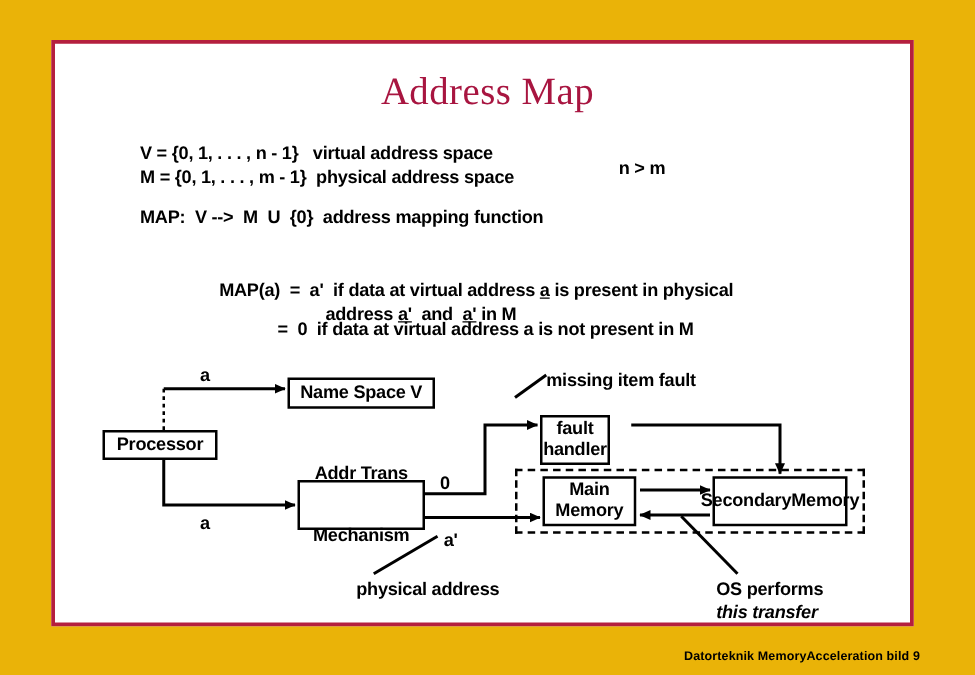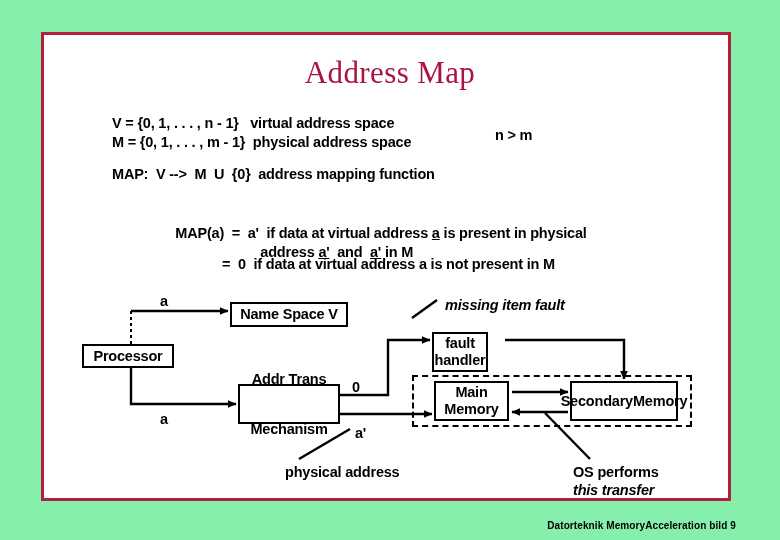--- a/index.html
+++ b/index.html
@@ -6,21 +6,21 @@
   html,body{margin:0;padding:0;}
   body{
     width:780px;height:540px;
     background:#ffffff;
     font-family:"Liberation Sans", sans-serif;
     overflow:hidden;
   }
   #slide{
     position:relative;
     width:780px;height:540px;
-    background:#86efac;
+    background:#eab308;
   }
   
   #frame{
     position:absolute;
     left:41px;top:32px;
     width:690px;height:469px;
     border:3px solid #b41f3e;
     box-sizing:border-box;
     background:#ffffff;
   }
@@ -38,21 +38,21 @@
   .txt{
     position:absolute;
     font-family:"Liberation Sans", sans-serif;
     font-size:14.5px;
     font-weight:bold;
     color:#000000;
     white-space:pre;
     line-height:19px;
     letter-spacing:-0.2px;
   }
-  .ital{font-style:italic;margin-left:8px;}
+  .ital{}
   .u{text-decoration:underline;}
 
   
   .box{
     position:absolute;
     border:2.4px solid #000;
     background:#fff;
     box-sizing:border-box;
     display:flex;
     align-items:center;

